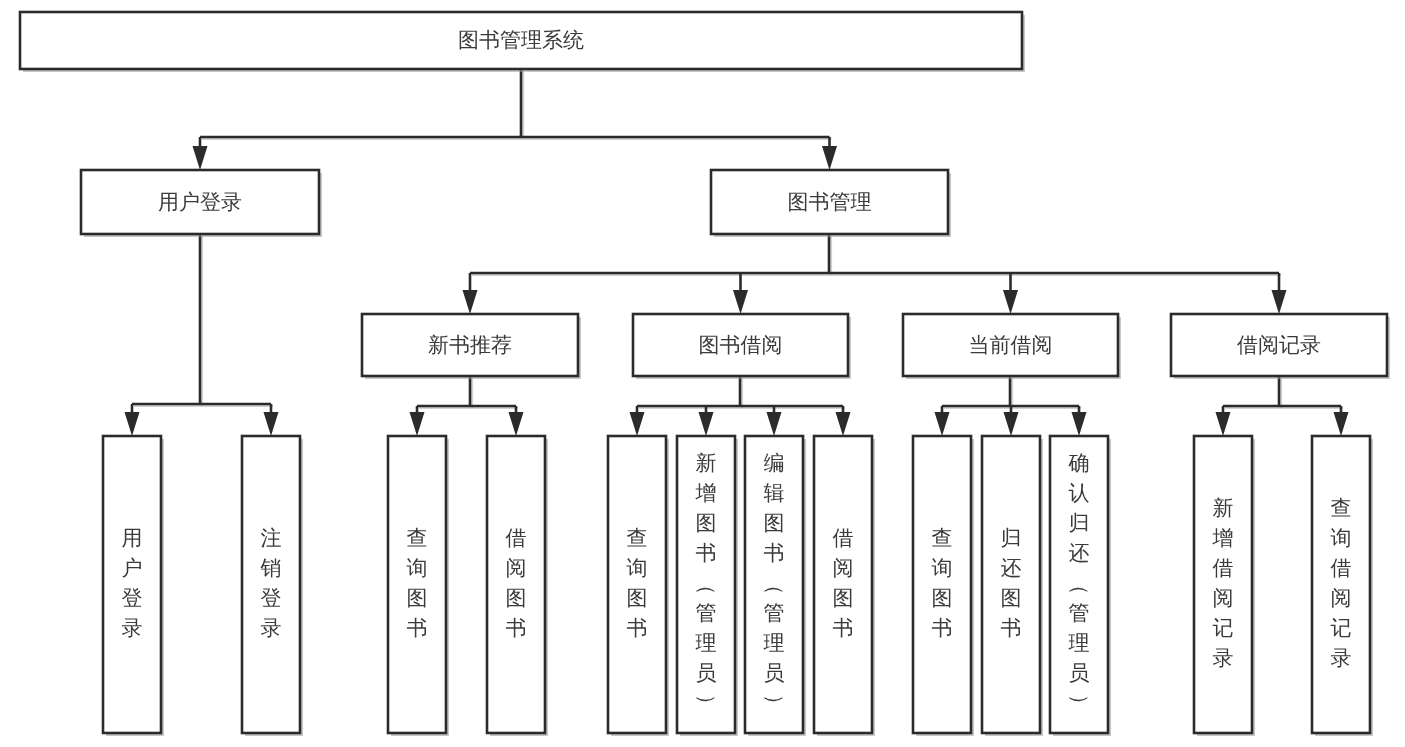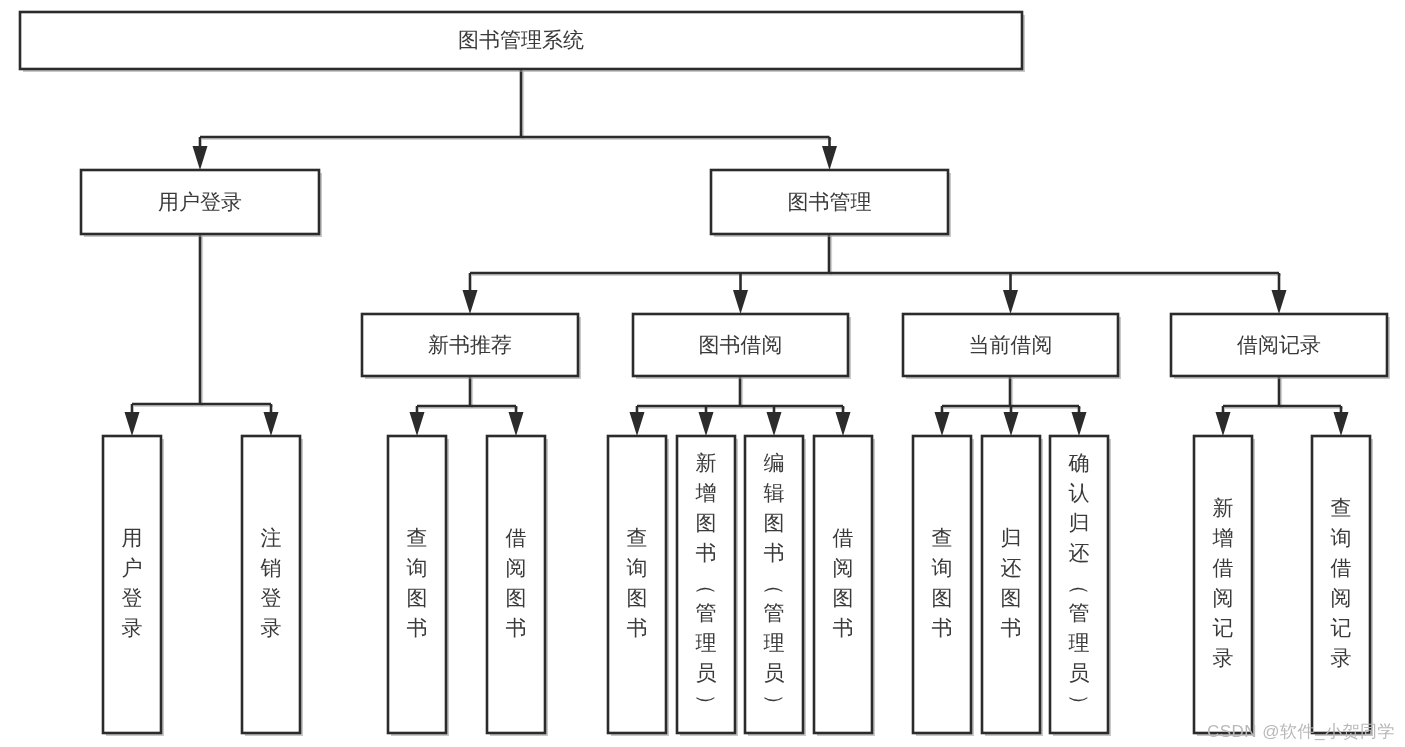--- a/index.html
+++ b/index.html
@@ -345,14 +345,13 @@
             <text class="node-label-v-char" x="1341" y="509.5">查</text>
             <text class="node-label-v-char" x="1341" y="539.5">询</text>
             <text class="node-label-v-char" x="1341" y="569.5">借</text>
             <text class="node-label-v-char" x="1341" y="599.5">阅</text>
             <text class="node-label-v-char" x="1341" y="629.5">记</text>
             <text class="node-label-v-char" x="1341" y="659.5">录</text>
           </g>
         </g>
       </g>
   </svg>
-  <div class="watermark-text">CSDN @软件_小贺同学</div>
 </div>
 
 </body></html>

